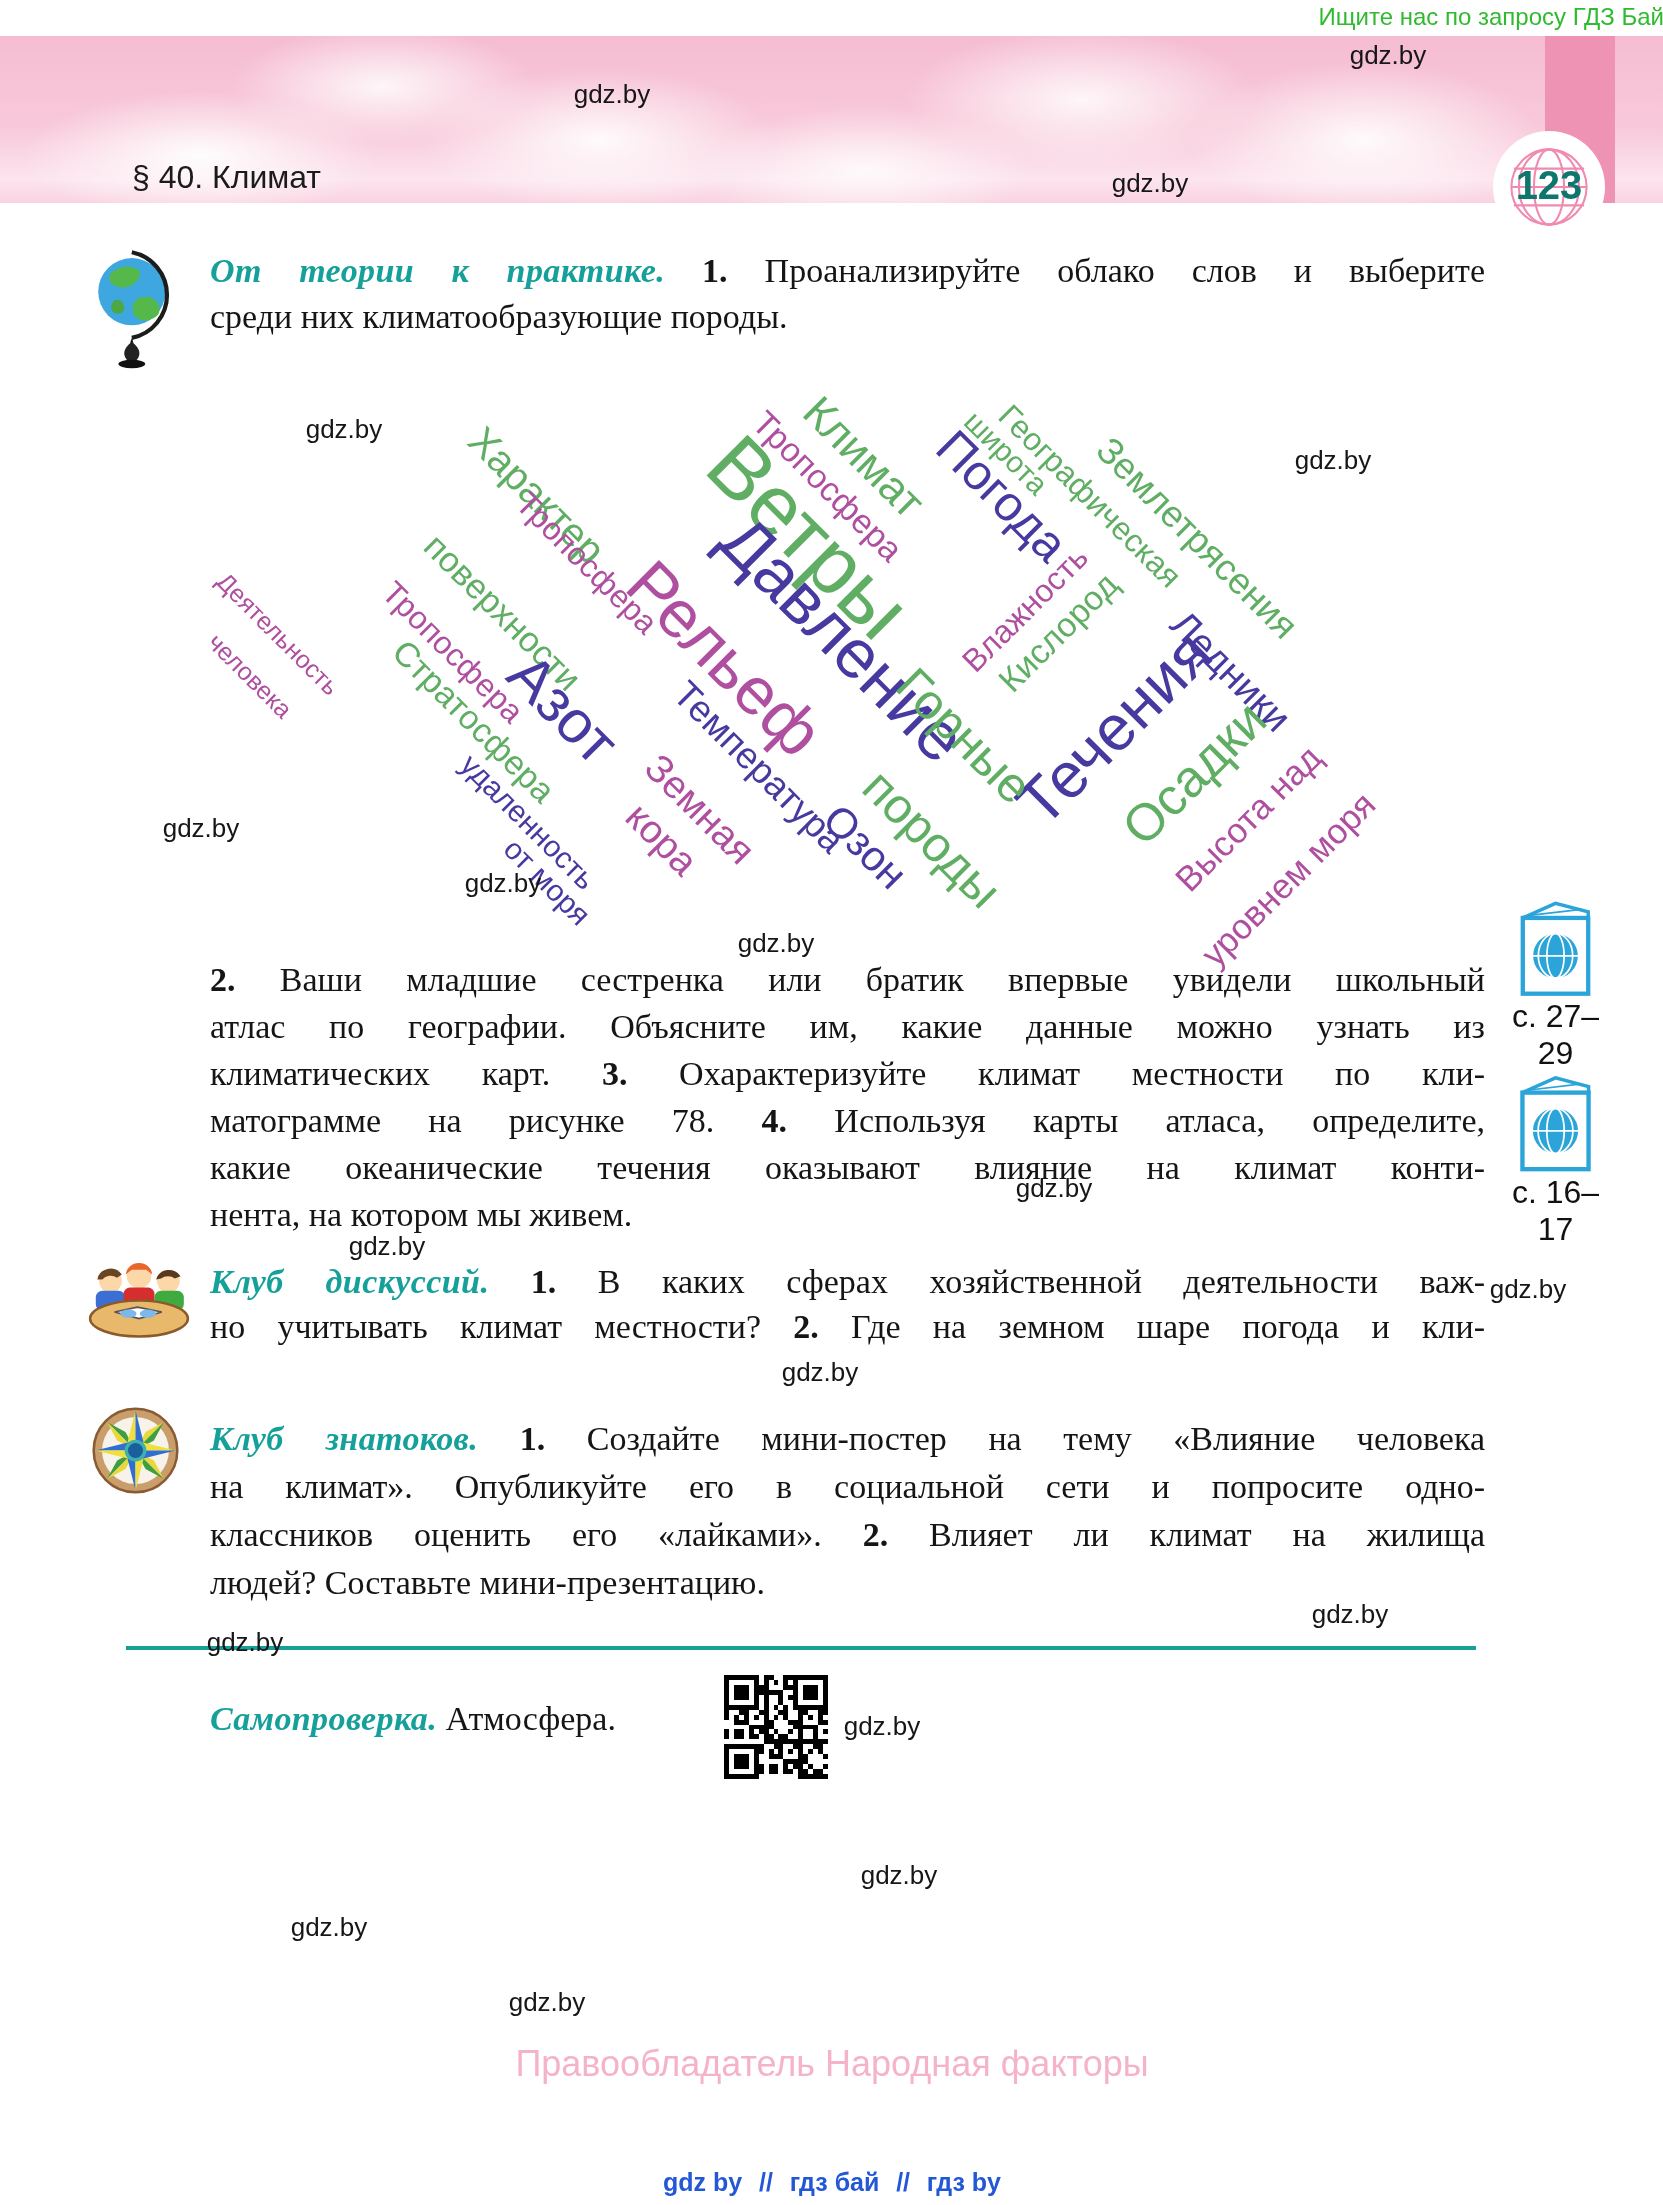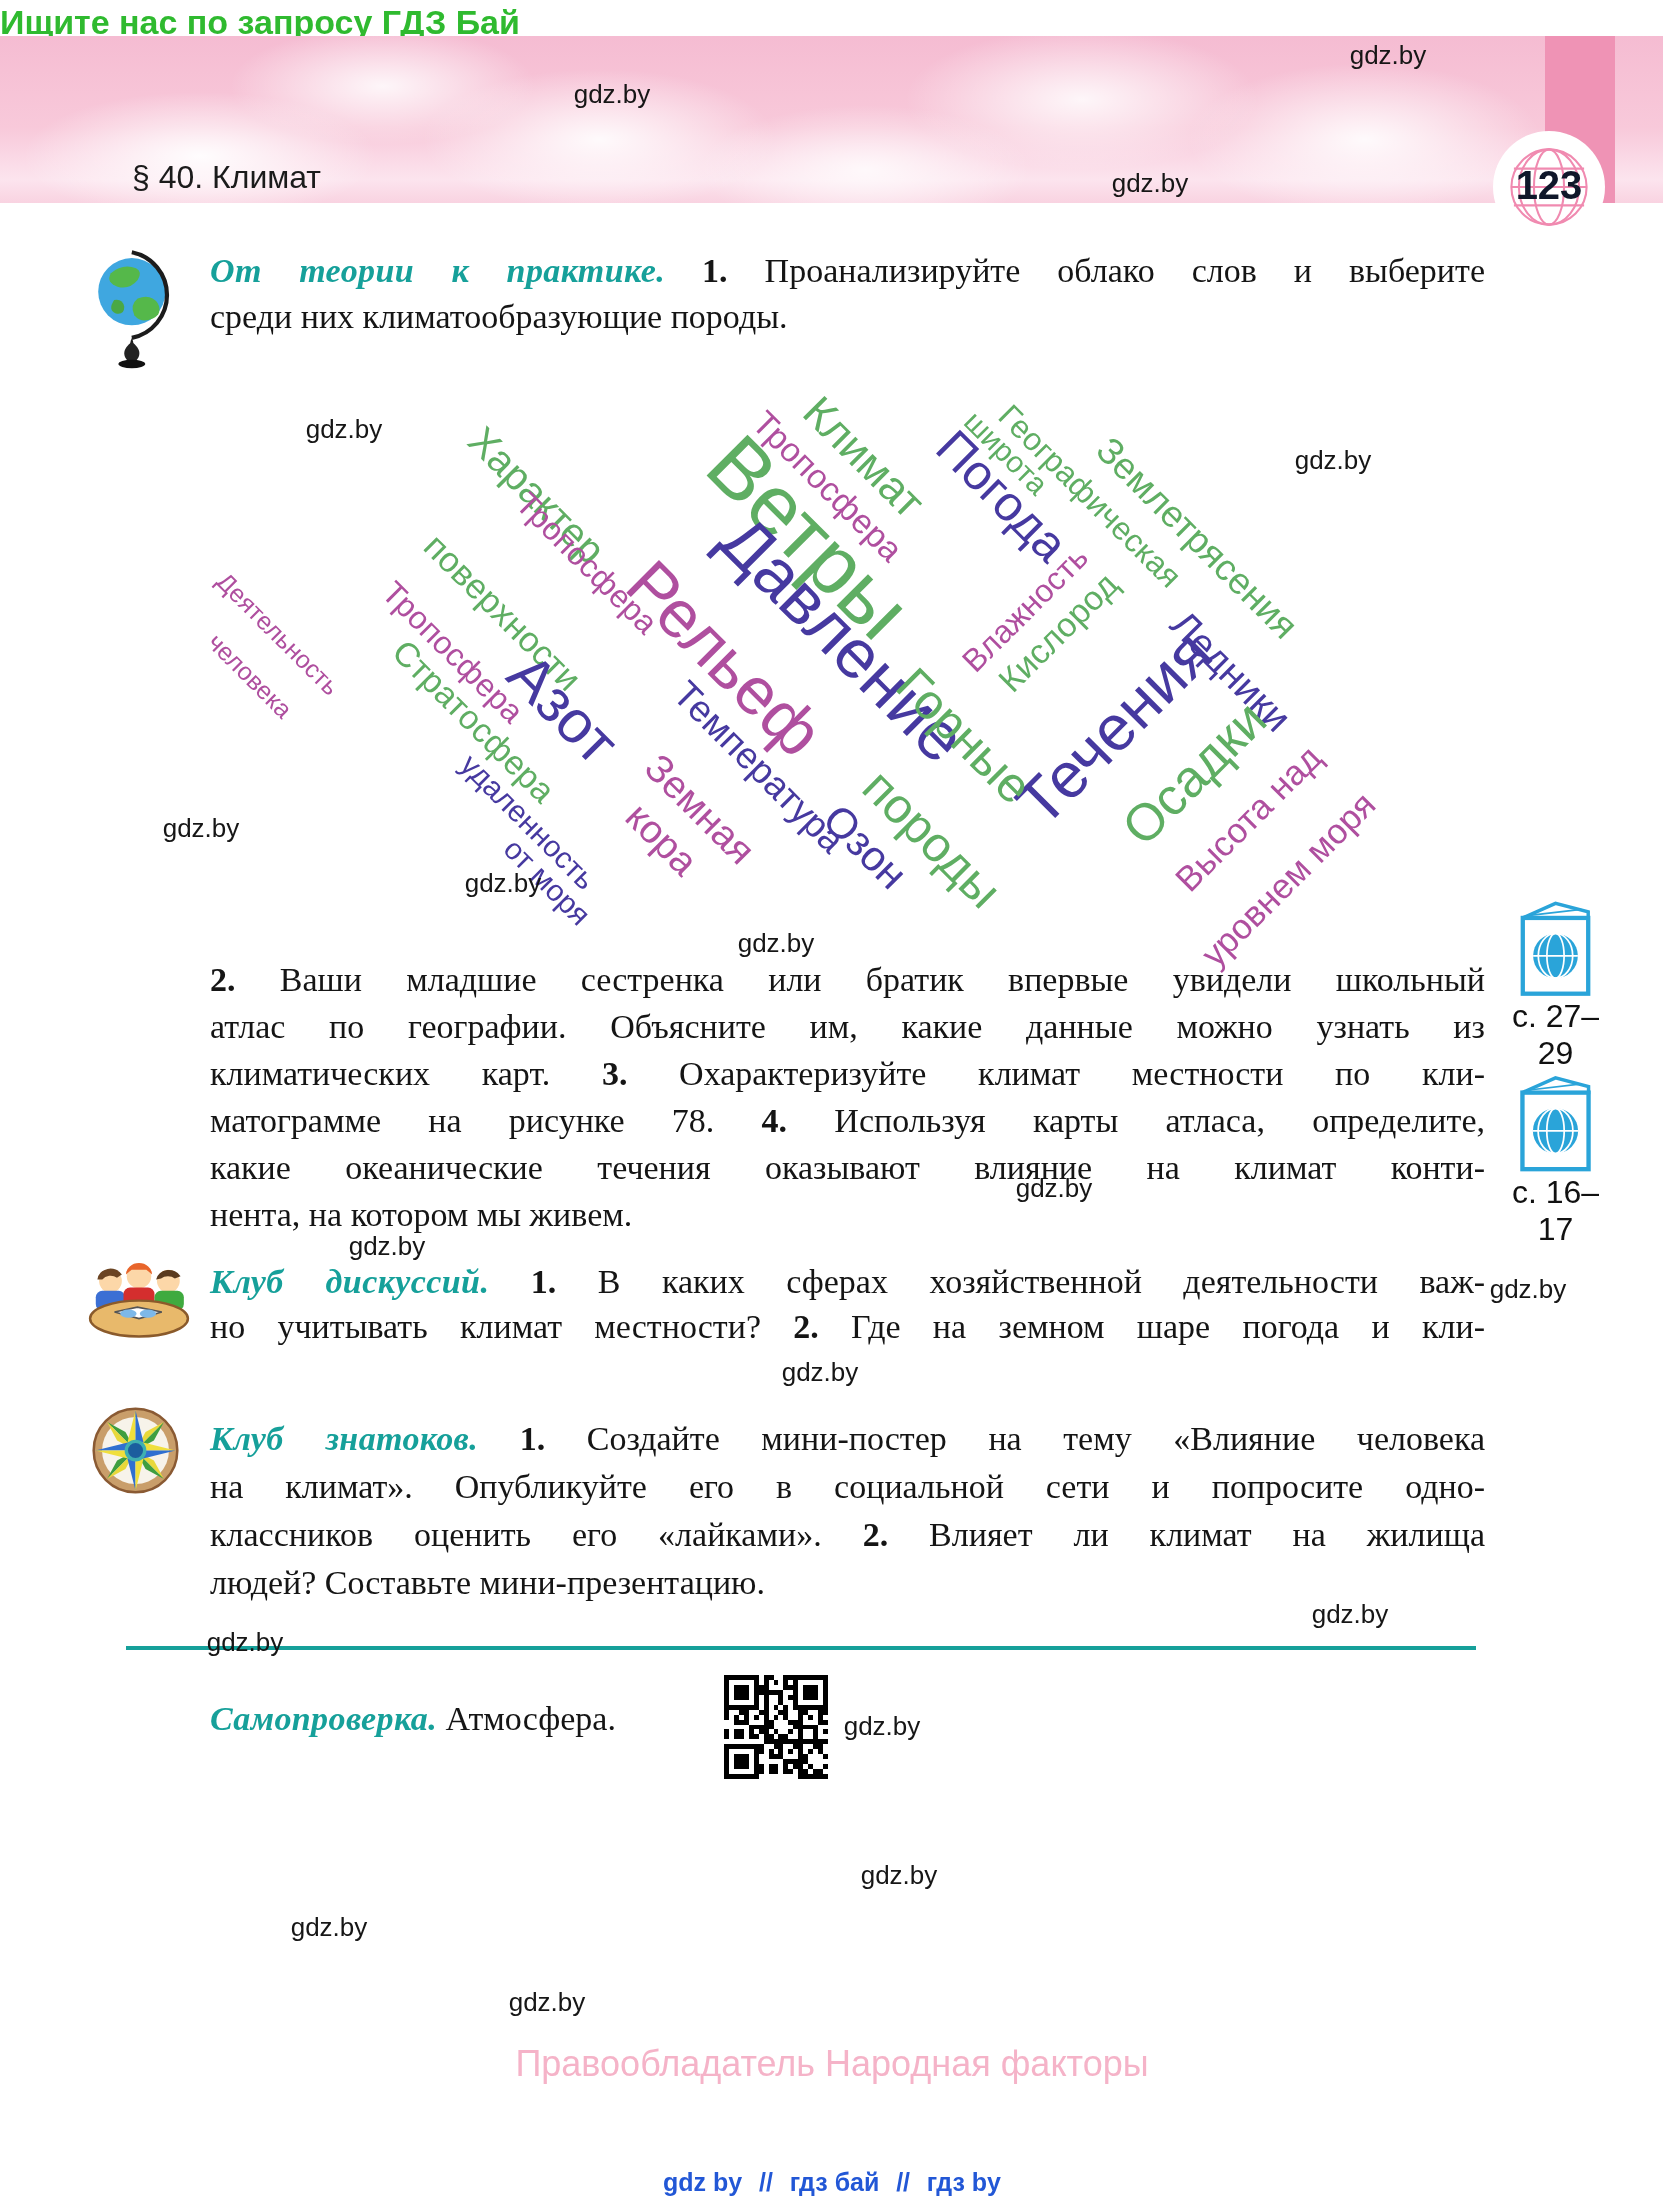--- a/index.html
+++ b/index.html
@@ -1,38 +1,38 @@
 <!DOCTYPE html>
 <html style="--teal: #16a09a; --green: #5fae63; --indigo: #4639a0; --magenta: #af4f9f; --band-pink: #f8c9da; --accent-pink: #ef93b5; --globe-pink: #f08ab0; --footer-pink: #f5b3c8; --link-blue: #2257d6; --banner-green: #2fba2f; --icon-blue: #2aa4d9;font-size:13.4px"><head>
 <meta charset="utf-8">
 <style>
   html,body{margin:0;padding:0;background:#888;}
   .page{position:relative;width:1664px;height:2205px;background:#ffffff;overflow:hidden;
         font-family:"Liberation Serif", serif;color:#151515;}
   .abs{position:absolute;}
   
-  .top-banner{position:absolute;top:3.4px;left:0;width:100%;text-align:left;
-    font-family:"Liberation Sans",sans-serif;font-size:34px;color:var(--banner-green);font-weight:bold;}
+  .top-banner{position:absolute;top:3.4px;left:0;width:100%;text-align:right;
+    font-family:"Liberation Sans",sans-serif;font-size:24px;color:var(--banner-green);}
   
   .band{position:absolute;left:0;top:36px;width:1664px;height:167px;
     background:
       radial-gradient(ellipse 252px 92px at 12% 72%, rgba(255,255,255,.95), rgba(255,255,255,0) 70%),
       radial-gradient(ellipse 218px 84px at 23% 30%, rgba(255,255,255,.85), rgba(255,255,255,0) 70%),
       radial-gradient(ellipse 252px 101px at 36% 62%, rgba(255,255,255,.9), rgba(255,255,255,0) 70%),
       radial-gradient(ellipse 235px 92px at 52% 80%, rgba(255,255,255,.8), rgba(255,255,255,0) 70%),
       radial-gradient(ellipse 252px 101px at 65% 38%, rgba(255,255,255,.85), rgba(255,255,255,0) 70%),
       radial-gradient(ellipse 252px 109px at 82% 62%, rgba(255,255,255,.9), rgba(255,255,255,0) 70%),
       linear-gradient(180deg,#f5bcd2 0%,#f8c9da 55%,#fce4ee 86%,#f9d3e1 100%);}
   .band-strip{position:absolute;left:1545px;top:36px;width:70px;height:167px;background:var(--accent-pink);}
   .band-title{position:absolute;left:132px;top:159px;font-family:"Liberation Sans",sans-serif;
     font-size:32px;color:#1b1b1b;}
   .page-badge{position:absolute;left:1493px;top:131px;width:112px;height:112px;border-radius:50%;
     background:#fff;}
   .page-badge .num{position:absolute;left:0;top:32px;width:100%;text-align:center;
-    font-family:"Liberation Sans",sans-serif;font-size:40px;font-weight:600;color:#0f172a;}
+    font-family:"Liberation Sans",sans-serif;font-size:40px;font-weight:600;color:#0f766e;}
   
   .col{position:absolute;left:210px;width:1275px;font-size:34px;}
   .tline{white-space:normal;}
   .tline.j{text-align:justify;text-align-last:justify;}
   .hd{color:var(--teal);font-weight:bold;font-style:italic;letter-spacing:0.4px;margin-top:32px;}
   
   .cw{position:absolute;font-family:"Liberation Sans",sans-serif;white-space:nowrap;line-height:1;}
   .cw.g{color:var(--green);} .cw.i{color:var(--indigo);} .cw.m{color:var(--magenta);}
   
   .wm{position:absolute;font-family:"Liberation Sans",sans-serif;font-size:26px;color:#161616;

